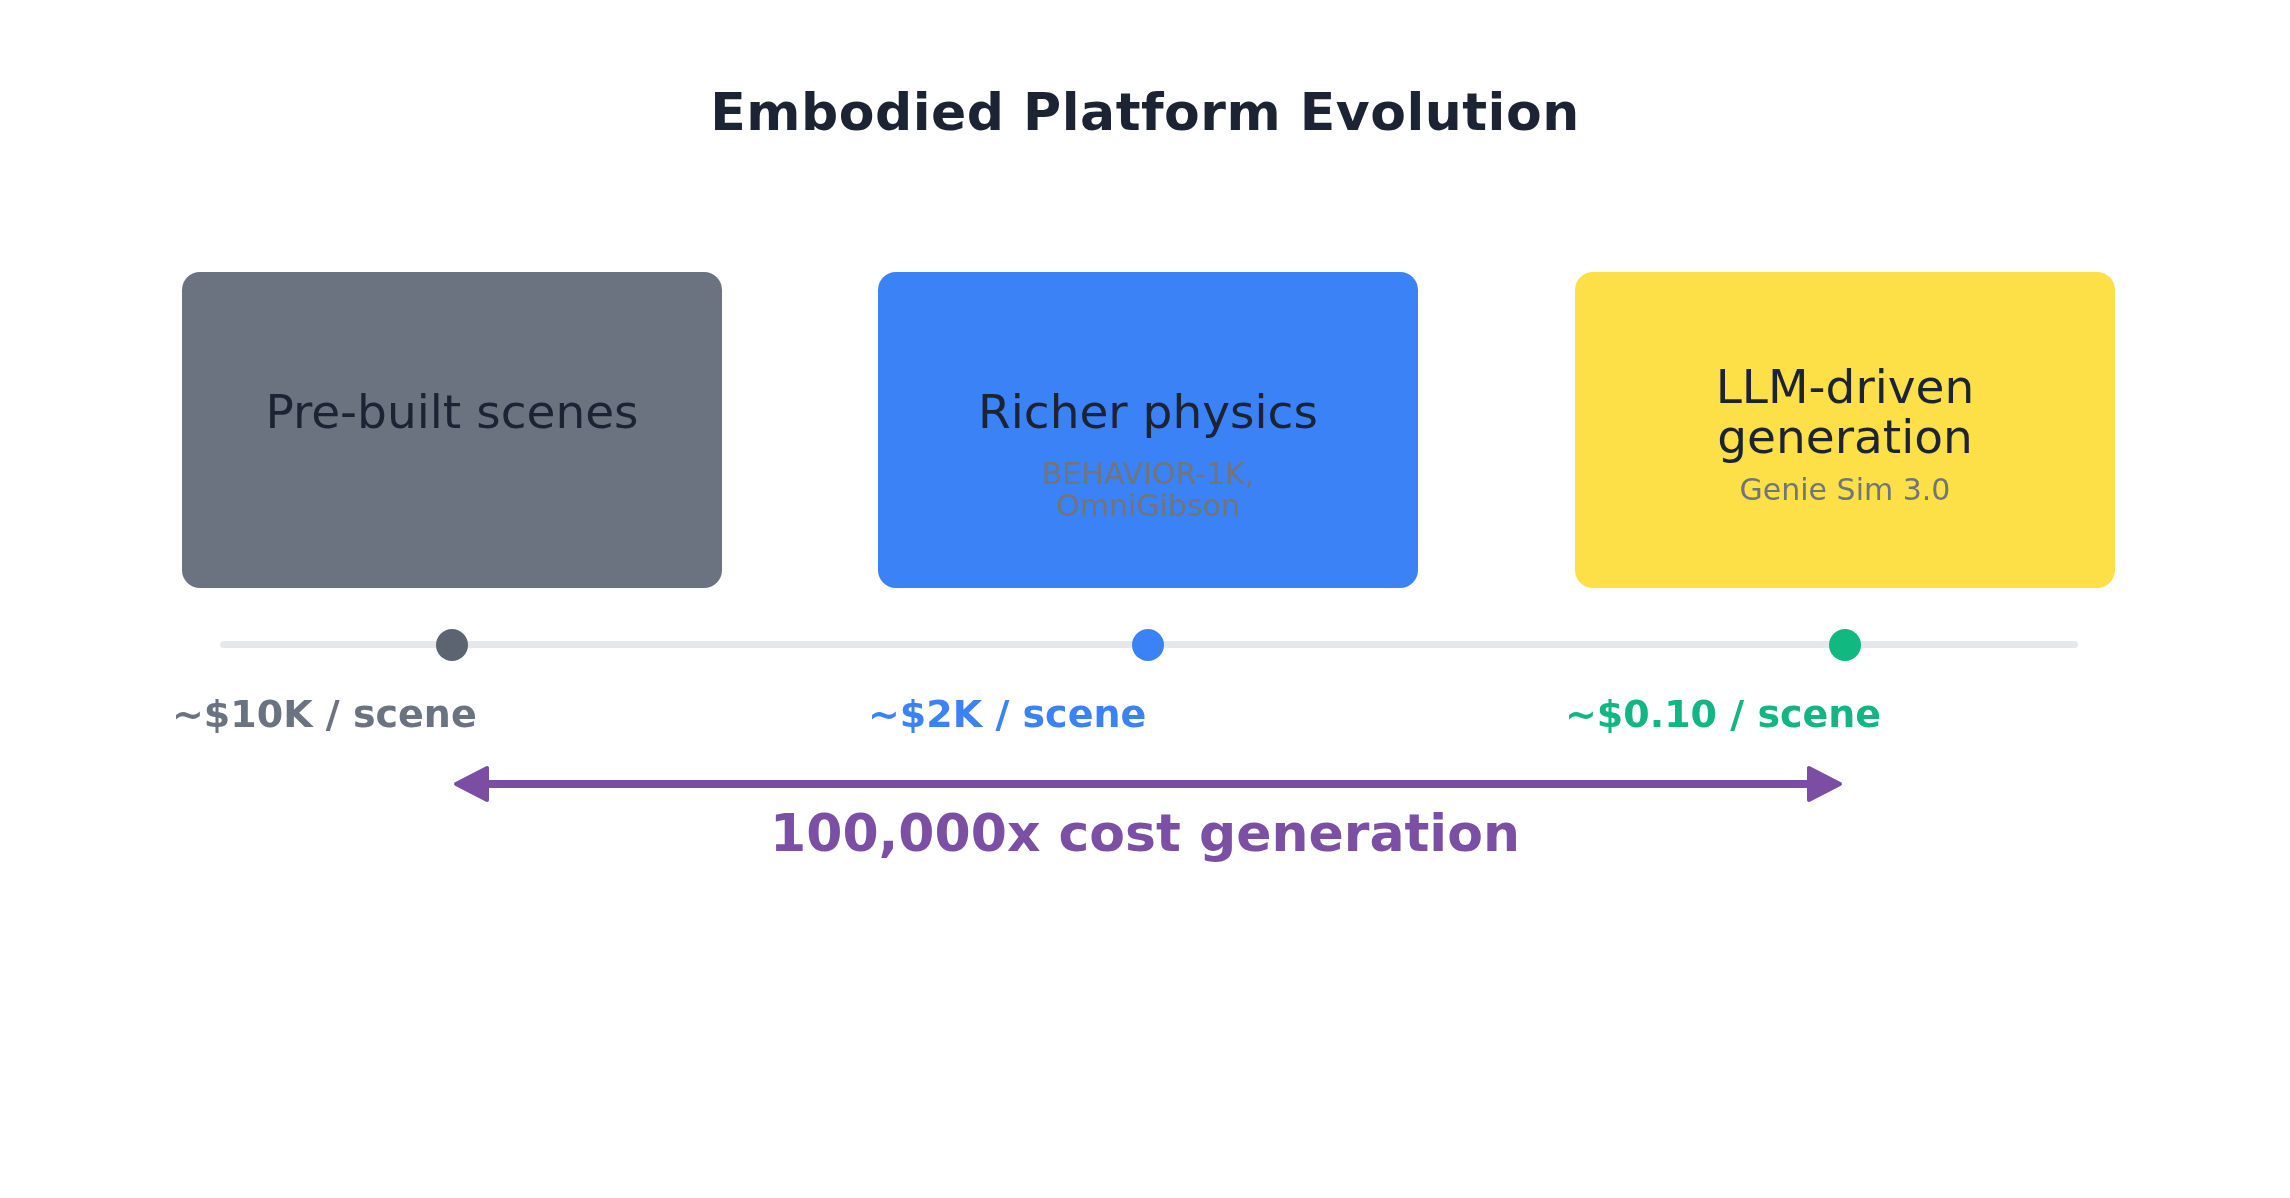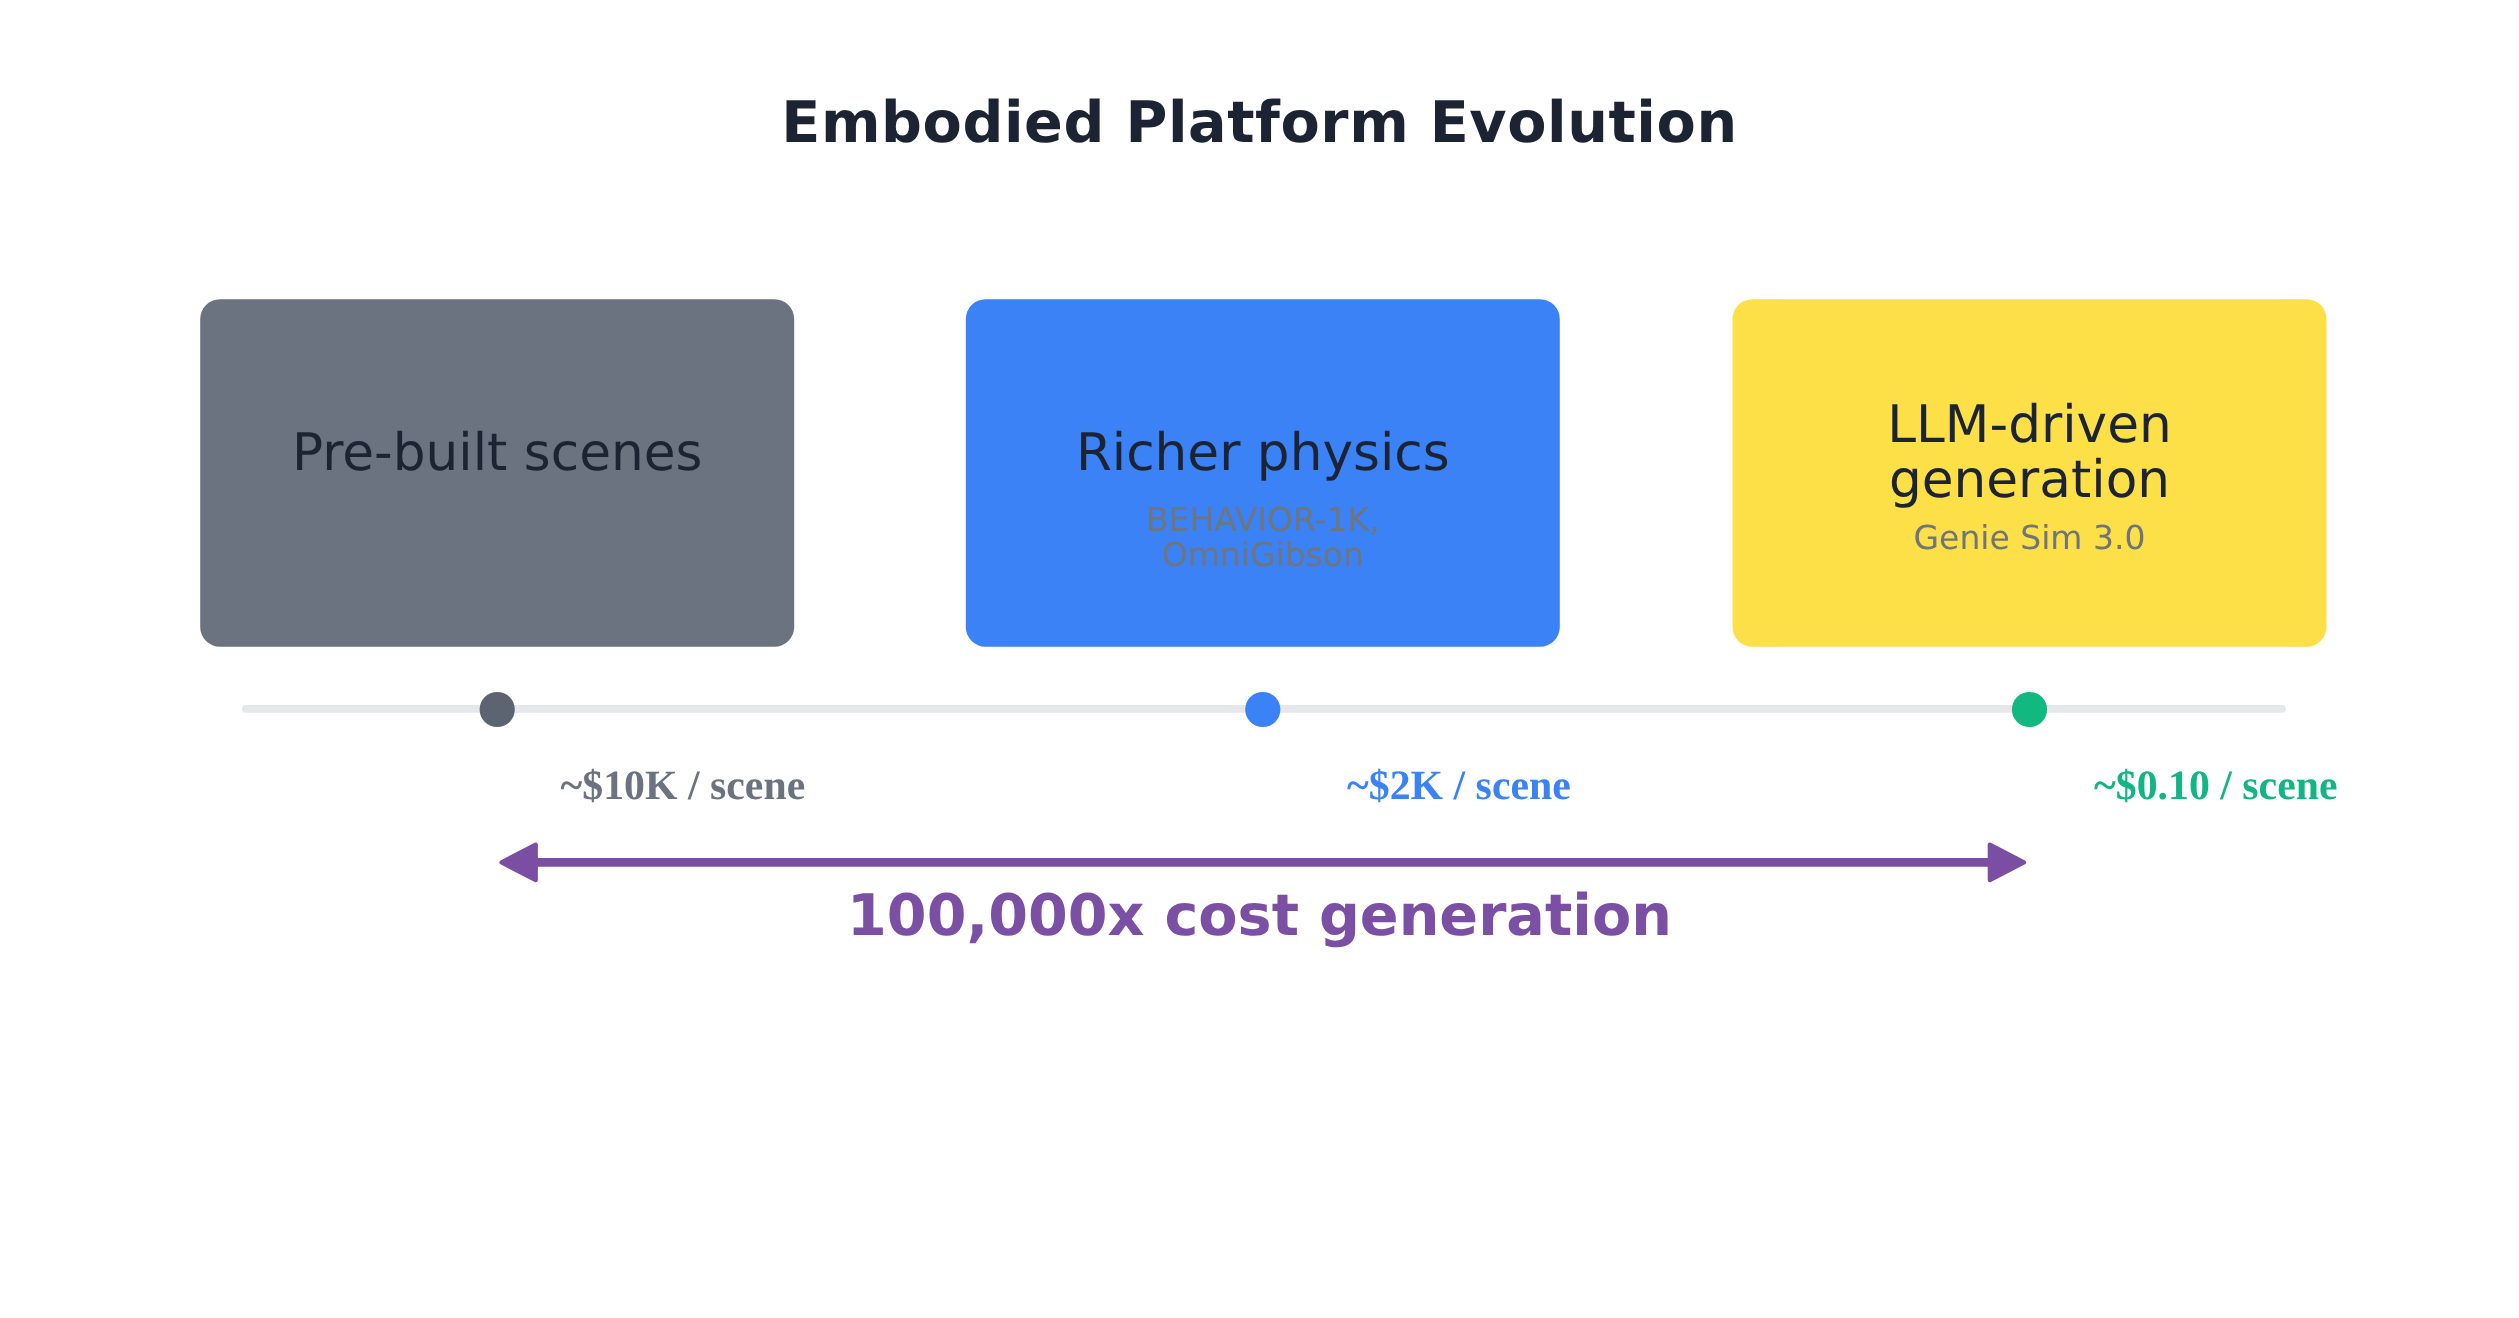--- a/index.html
+++ b/index.html
@@ -58,25 +58,24 @@
     width: 32px; height: 32px;
     border-radius: 50%;
   }
   .d1 { left: 436px; }
   .d2 { left: 1132px; }
   .d3 { left: 1829px; }
   .cost {
     position: absolute;
     top: 692px;
     width: 560px;
-    text-align: right;
+    text-align: left;
     font-size: 38px;
     font-weight: bold;
     line-height: 1.2;
-    font-family: Liberation Serif, serif;
   }
   .c1 { left: 172px; }
   .c2 { left: 868px; }
   .c3 { left: 1565px; }
   .arrow-svg {
     position: absolute;
     left: 441px; top: 760px;
     width: 1414px; height: 48px;
   }
   .reduction-label {

